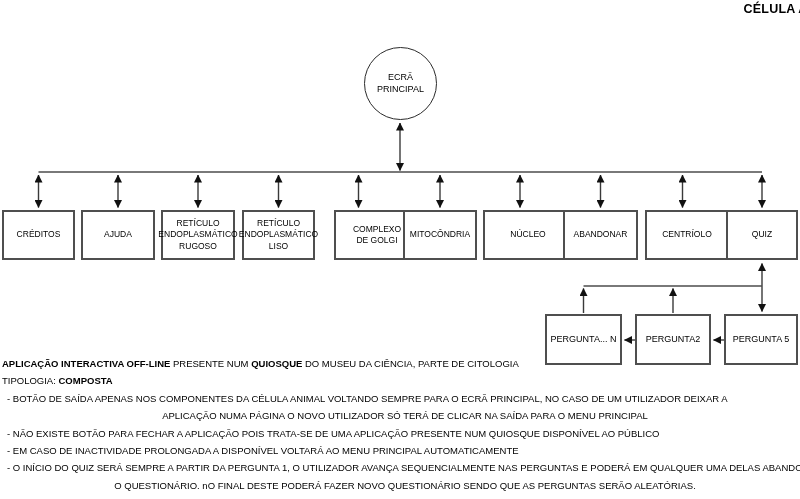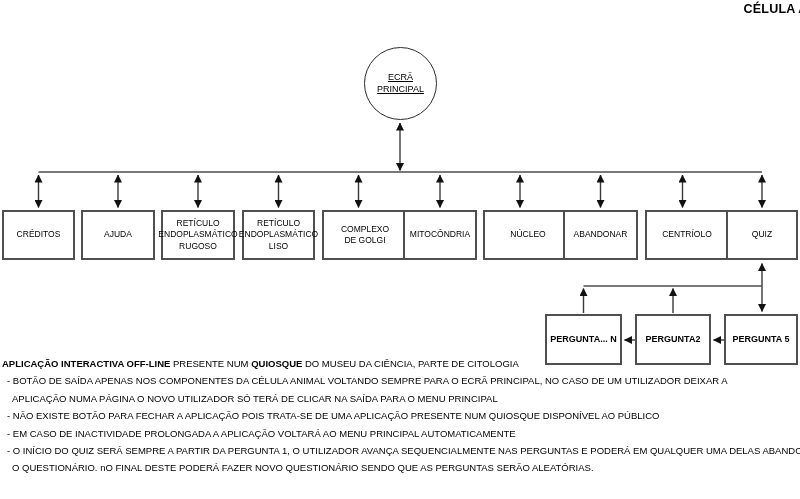--- a/index.html
+++ b/index.html
@@ -5,32 +5,32 @@
   html,body{margin:0;padding:0;background:#ffffff;}
   body{width:800px;height:499px;overflow:hidden;font-family:"Liberation Sans",sans-serif;color:#000;}
   .page{position:relative;width:800px;height:499px;background:#fff;}
   .title{position:absolute;top:2px;left:0;width:800px;text-align:right;
          font-size:12.5px;font-weight:700;letter-spacing:.2px;margin-left:48px;}
   svg.connectors{position:absolute;top:0;left:0;}
   .wire{stroke:#4c4c4c;stroke-width:1.4;fill:none;}
   .arrow{stroke:#3a3a3a;stroke-width:1.4;fill:none;}
   .circle{position:absolute;left:364px;top:47px;width:71px;height:71px;border:1.6px solid #2b2b2b;
           border-radius:50%;display:flex;align-items:center;justify-content:center;background:#fff;}
-  .node-label{font-size:9px;text-align:center;white-space:pre-line;line-height:1.3;text-decoration:underline;}
+  .node-label{font-size:9px;text-align:center;white-space:pre-line;line-height:1.3;}
   .box{position:absolute;top:210px;height:50px;border:2px solid #4f4f4f;box-sizing:border-box;
        display:flex;align-items:center;justify-content:center;background:#fff;}
   .qbox{position:absolute;top:314px;height:51px;border:2px solid #4f4f4f;box-sizing:border-box;
         display:flex;align-items:center;justify-content:center;background:#fff;}
   .box-label{font-size:8.5px;text-align:center;white-space:pre-line;line-height:1.3;}
-  .qbox .box-label{font-size:9px;font-weight:bold;}
+  .qbox .box-label{font-size:9px;}
   .notes{position:absolute;left:2px;top:355px;width:796px;}
   .notes p{margin:0;font-size:9.5px;line-height:17.4px;white-space:nowrap;}
   .notes .b{font-weight:700;}
   .notes .bullet{padding-left:5px;}
-  .notes .cont{padding-left:10px;}
+  .notes .cont{padding-left:10px;text-align:center;}
 </style>
 </head>
 <body>
 
 <div class="page">
 
   <div class="title">CÉLULA ANIMAL</div>
 
   <svg class="connectors" width="800" height="499" viewBox="0 0 800 499">
     <defs>
@@ -78,21 +78,21 @@
   <div class="box" style="left:161px;width:74px">
     <span class="box-label">RETÍCULO
 ENDOPLASMÁTICO
 RUGOSO</span>
   </div>
   <div class="box" style="left:242px;width:73px">
     <span class="box-label">RETÍCULO
 ENDOPLASMÁTICO
 LISO</span>
   </div>
-  <div class="box" style="left:322px;width:86px">
+  <div class="box" style="left:334px;width:86px">
     <span class="box-label">COMPLEXO
 DE GOLGI</span>
   </div>
   <div class="box" style="left:403px;width:74px">
     <span class="box-label">MITOCÔNDRIA</span>
   </div>
   <div class="box" style="left:483px;width:90px">
     <span class="box-label">NÚCLEO</span>
   </div>
   <div class="box" style="left:563px;width:75px">
@@ -110,21 +110,22 @@
   </div>
   <div class="qbox" style="left:635px;width:76px">
     <span class="box-label">PERGUNTA2</span>
   </div>
   <div class="qbox" style="left:724px;width:74px">
     <span class="box-label">PERGUNTA 5</span>
   </div>
 
   <div class="notes">
     <p><span class="b">APLICAÇÃO INTERACTIVA OFF-LINE</span><span> PRESENTE NUM </span><span class="b">QUIOSQUE</span><span> DO MUSEU DA CIÊNCIA, PARTE DE CITOLOGIA</span></p>
+    <p><span>TIPOLOGIA: </span><span class="b">COMPOSTA</span></p>
     <p class="bullet">- BOTÃO DE SAÍDA APENAS NOS COMPONENTES DA CÉLULA ANIMAL VOLTANDO SEMPRE PARA O ECRÃ PRINCIPAL, NO CASO DE UM UTILIZADOR DEIXAR A</p>
     <p class="bullet cont">APLICAÇÃO NUMA PÁGINA O NOVO UTILIZADOR SÓ TERÁ DE CLICAR NA SAÍDA PARA O MENU PRINCIPAL</p>
     <p class="bullet">- NÃO EXISTE BOTÃO PARA FECHAR A APLICAÇÃO POIS TRATA-SE DE UMA APLICAÇÃO PRESENTE NUM QUIOSQUE DISPONÍVEL AO PÚBLICO</p>
-    <p class="bullet">- EM CASO DE INACTIVIDADE PROLONGADA A APLICAÇÃO VOLTARÁ AO MENU PRINCIPAL AUTOMATICAMENTE</p>
+    <p class="bullet">- EM CASO DE INACTIVIDADE PROLONGADA A DISPONÍVEL VOLTARÁ AO MENU PRINCIPAL AUTOMATICAMENTE</p>
     <p class="bullet">- O INÍCIO DO QUIZ SERÁ SEMPRE A PARTIR DA PERGUNTA 1, O UTILIZADOR AVANÇA SEQUENCIALMENTE NAS PERGUNTAS E PODERÁ EM QUALQUER UMA DELAS ABANDONAR</p>
     <p class="bullet cont">O QUESTIONÁRIO. nO FINAL DESTE PODERÁ FAZER NOVO QUESTIONÁRIO SENDO QUE AS PERGUNTAS SERÃO ALEATÓRIAS.</p>
   </div>
 
 </div>
 
 </body></html>

